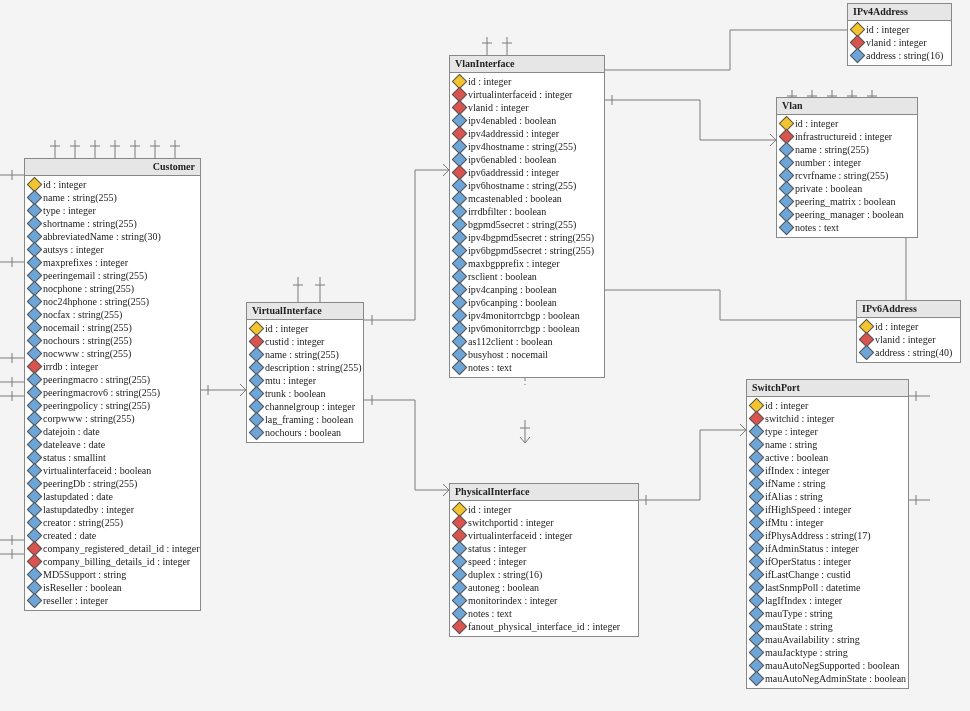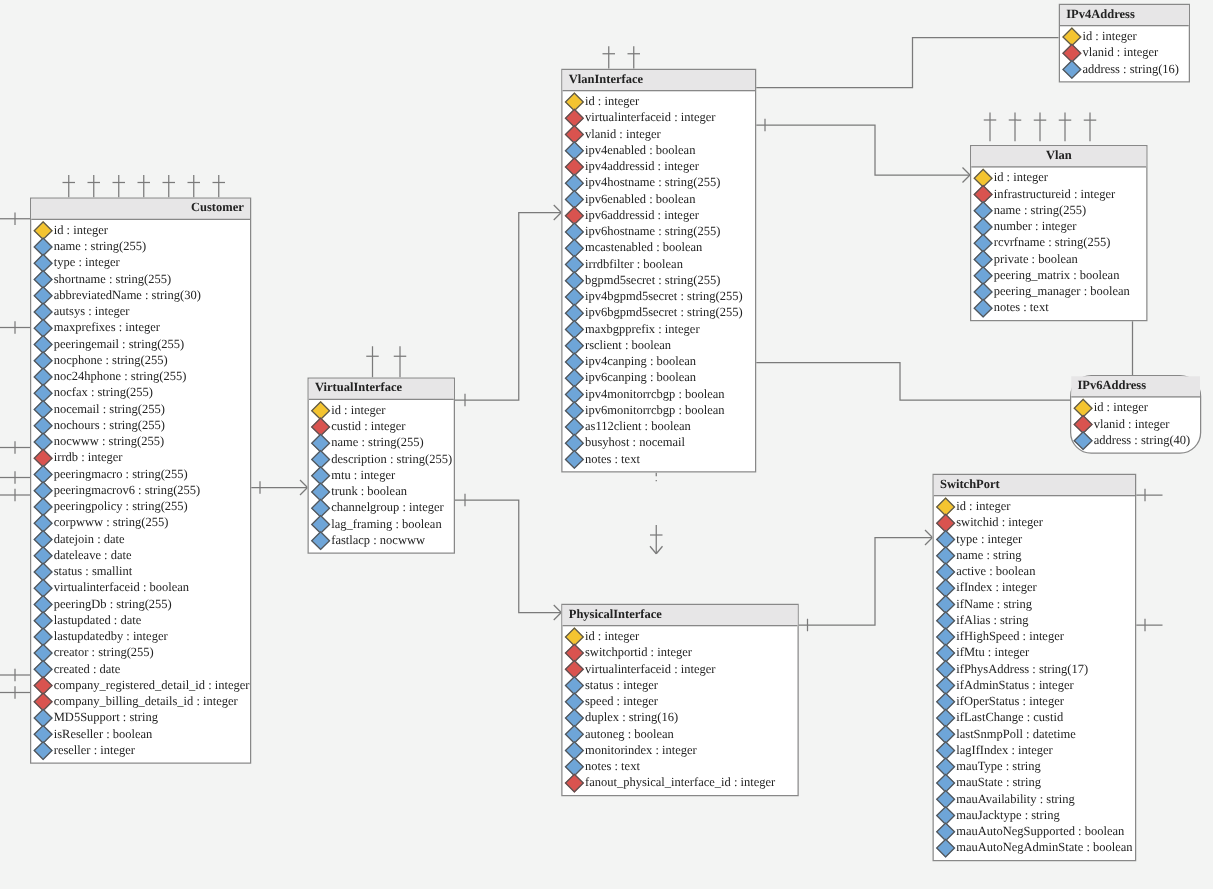--- a/index.html
+++ b/index.html
@@ -327,21 +327,21 @@
       <div class="attr">
         <span class="icon col"></span>
         <span>channelgroup : integer</span>
       </div>
       <div class="attr">
         <span class="icon col"></span>
         <span>lag_framing : boolean</span>
       </div>
       <div class="attr">
         <span class="icon col"></span>
-        <span>fastlacp : nocwww</span>
+        <span>nochours : boolean</span>
       </div>
     </div>
 </div>
 
 <div class="entity" style="left:449px; top:55px; width:154px;">
   <div class="entity-header">VlanInterface</div>
   <div class="attrs">
       <div class="attr">
         <span class="icon pk"></span>
         <span>id : integer</span>
@@ -570,21 +570,21 @@
         <span class="icon col"></span>
         <span>mauAutoNegSupported : boolean</span>
       </div>
       <div class="attr">
         <span class="icon col"></span>
         <span>mauAutoNegAdminState : boolean</span>
       </div>
     </div>
 </div>
 
-<div class="entity" style="left:776px; top:116px; width:140px;text-align:center;">
+<div class="entity" style="left:776px; top:97px; width:140px;">
   <div class="entity-header">Vlan</div>
   <div class="attrs">
       <div class="attr">
         <span class="icon pk"></span>
         <span>id : integer</span>
       </div>
       <div class="attr">
         <span class="icon fk"></span>
         <span>infrastructureid : integer</span>
       </div>
@@ -630,21 +630,21 @@
         <span class="icon fk"></span>
         <span>vlanid : integer</span>
       </div>
       <div class="attr">
         <span class="icon col"></span>
         <span>address : string(16)</span>
       </div>
     </div>
 </div>
 
-<div class="entity" style="left:856px; top:300px; width:103px;border-radius:17px;">
+<div class="entity" style="left:856px; top:300px; width:103px;">
   <div class="entity-header">IPv6Address</div>
   <div class="attrs">
       <div class="attr">
         <span class="icon pk"></span>
         <span>id : integer</span>
       </div>
       <div class="attr">
         <span class="icon fk"></span>
         <span>vlanid : integer</span>
       </div>

